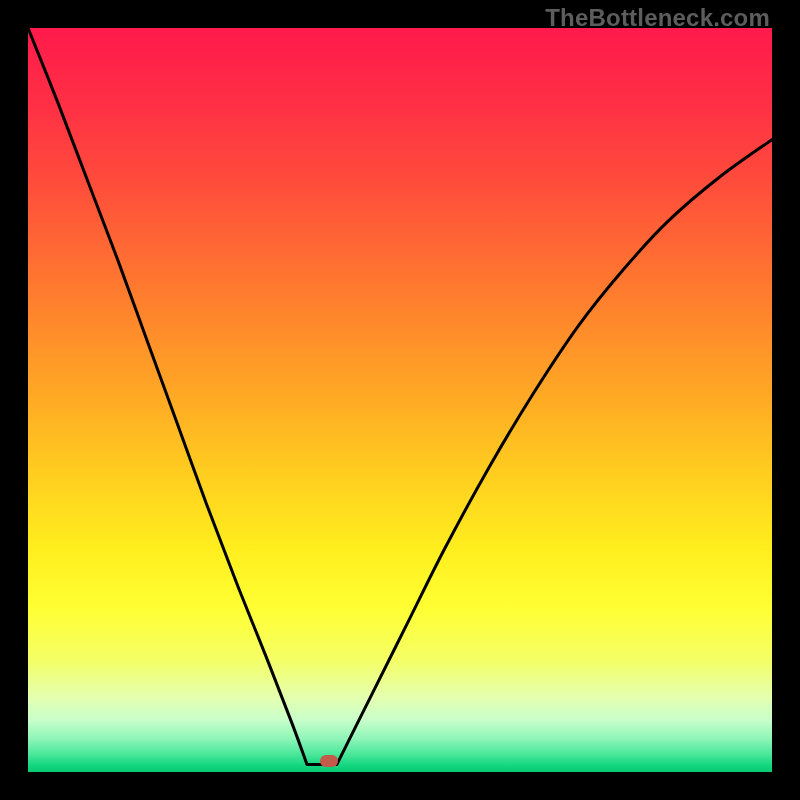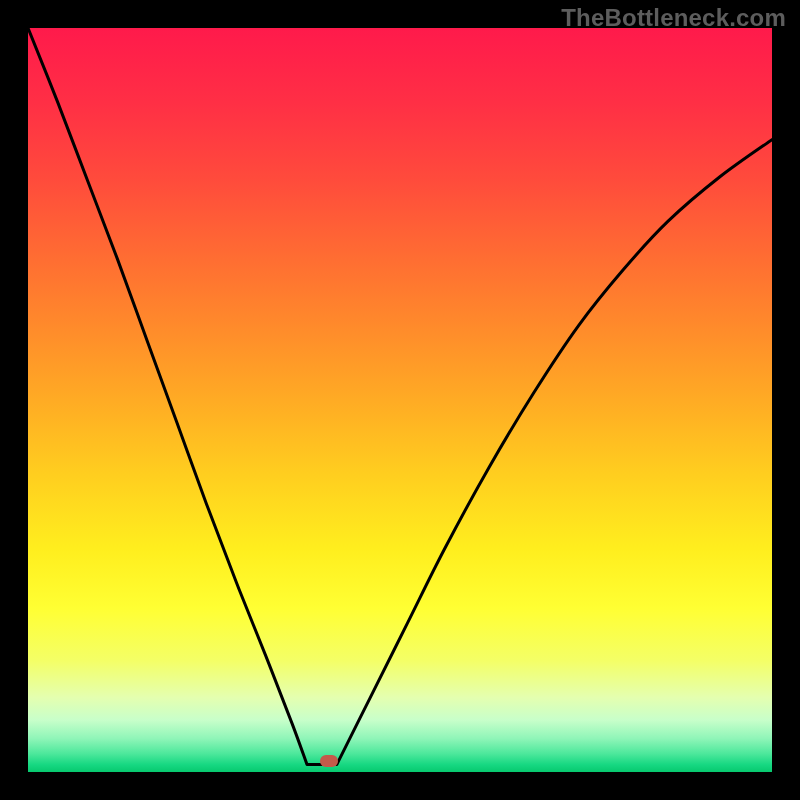--- a/index.html
+++ b/index.html
@@ -34,21 +34,21 @@
   .curve-svg {
     position: absolute;
     left: 0;
     top: 0;
     width: 100%;
     height: 100%;
   }
   .watermark {
     position: absolute;
     top: 4px;
-    right: 14px;
+    right: 30px;
     font-family: Arial, Helvetica, sans-serif;
     font-size: 24px;
     font-weight: 600;
     color: #5d5d5d;
     letter-spacing: 0.2px;
     user-select: none;
     text-align: right;
   }
   .marker {
     position: absolute;

